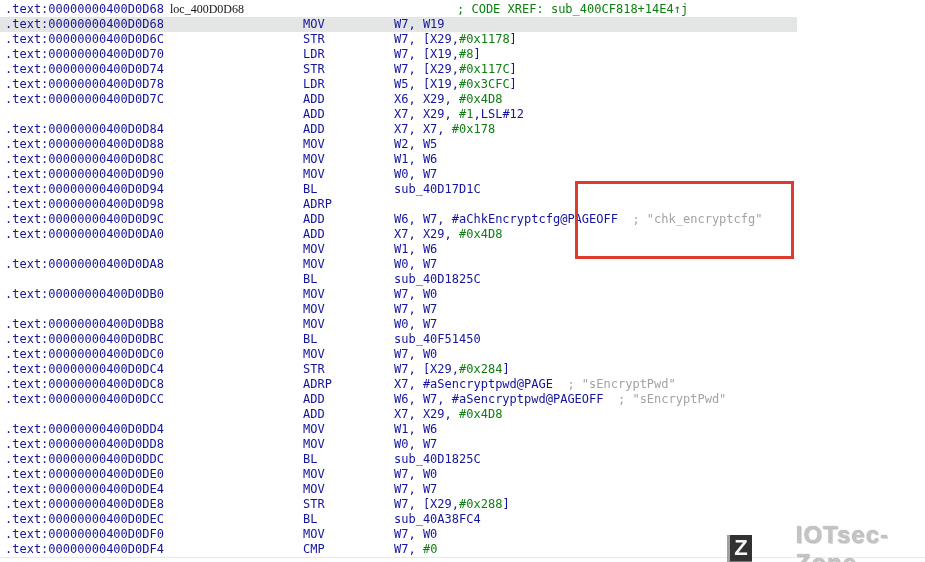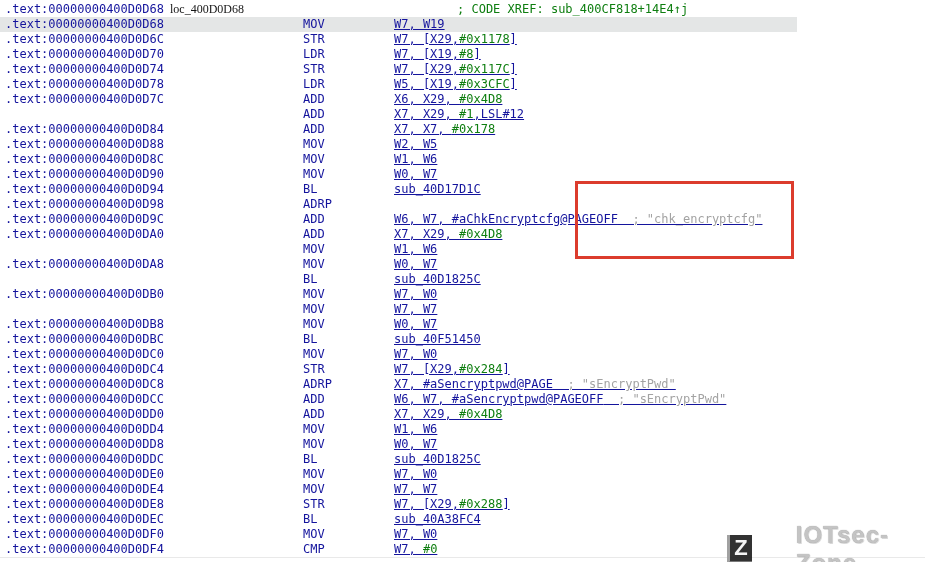--- a/index.html
+++ b/index.html
@@ -9,21 +9,21 @@
     font-family:"DejaVu Sans Mono", monospace;
     --navy:#14149d; --green:#0e7e10; --gray:#a3a3a3; --hl:#e4e6e6; --red:#dc3c2d;
   }
   #listing{position:absolute;top:2px;left:0;width:925px;}
   .row{position:relative;height:15px;width:778px;padding-left:19px;}
   .row.hl{background:var(--hl);}
   .row > span{position:absolute;top:0;line-height:15px;font-size:12px;white-space:pre;}
   .addr{left:5px;color:var(--navy);}
   .lbl{left:170px;color:#141414;font-family:Liberation Serif, serif;}
   .mn{left:283px;color:var(--navy);margin-left:20px;}
-  .ops{left:394px;color:var(--navy);text-decoration:underline;}
+  .ops{left:394px;color:var(--navy);}
   .ops span{position:static;white-space:pre;}
   .seg-c{color:var(--navy);}
   .seg-i{color:var(--green);text-align:right;}
   .seg-s{color:var(--gray);}
   .xref{left:457px;color:var(--green);}
   #red-box{
     position:absolute;left:575px;top:181px;width:213px;height:72px;
     border:3px solid var(--red);background:transparent;pointer-events:none;
   }
   #bottom-line{position:absolute;left:0;top:557px;width:925px;height:1px;background:#e9e9e9;}
@@ -172,21 +172,20 @@
       <span class="addr">.text:00000000400D0DC8</span>
       <span class="mn">ADRP</span>
       <span class="ops"><span class="seg-c">X7, #aSencryptpwd@PAGE</span><span class="seg-s">  ; "sEncryptPwd"</span></span>
     </div>
     <div class="row">
       <span class="addr">.text:00000000400D0DCC</span>
       <span class="mn">ADD</span>
       <span class="ops"><span class="seg-c">W6, W7, #aSencryptpwd@PAGEOFF</span><span class="seg-s">  ; "sEncryptPwd"</span></span>
     </div>
     <div class="row">
-      <span class="addr">.text:00000000400D0DD0</span>
       <span class="mn">ADD</span>
       <span class="ops"><span class="seg-c">X7, X29, </span><span class="seg-i">#0x4D8</span></span>
     </div>
     <div class="row">
       <span class="addr">.text:00000000400D0DD4</span>
       <span class="mn">MOV</span>
       <span class="ops"><span class="seg-c">W1, W6</span></span>
     </div>
     <div class="row">
       <span class="addr">.text:00000000400D0DD8</span>

